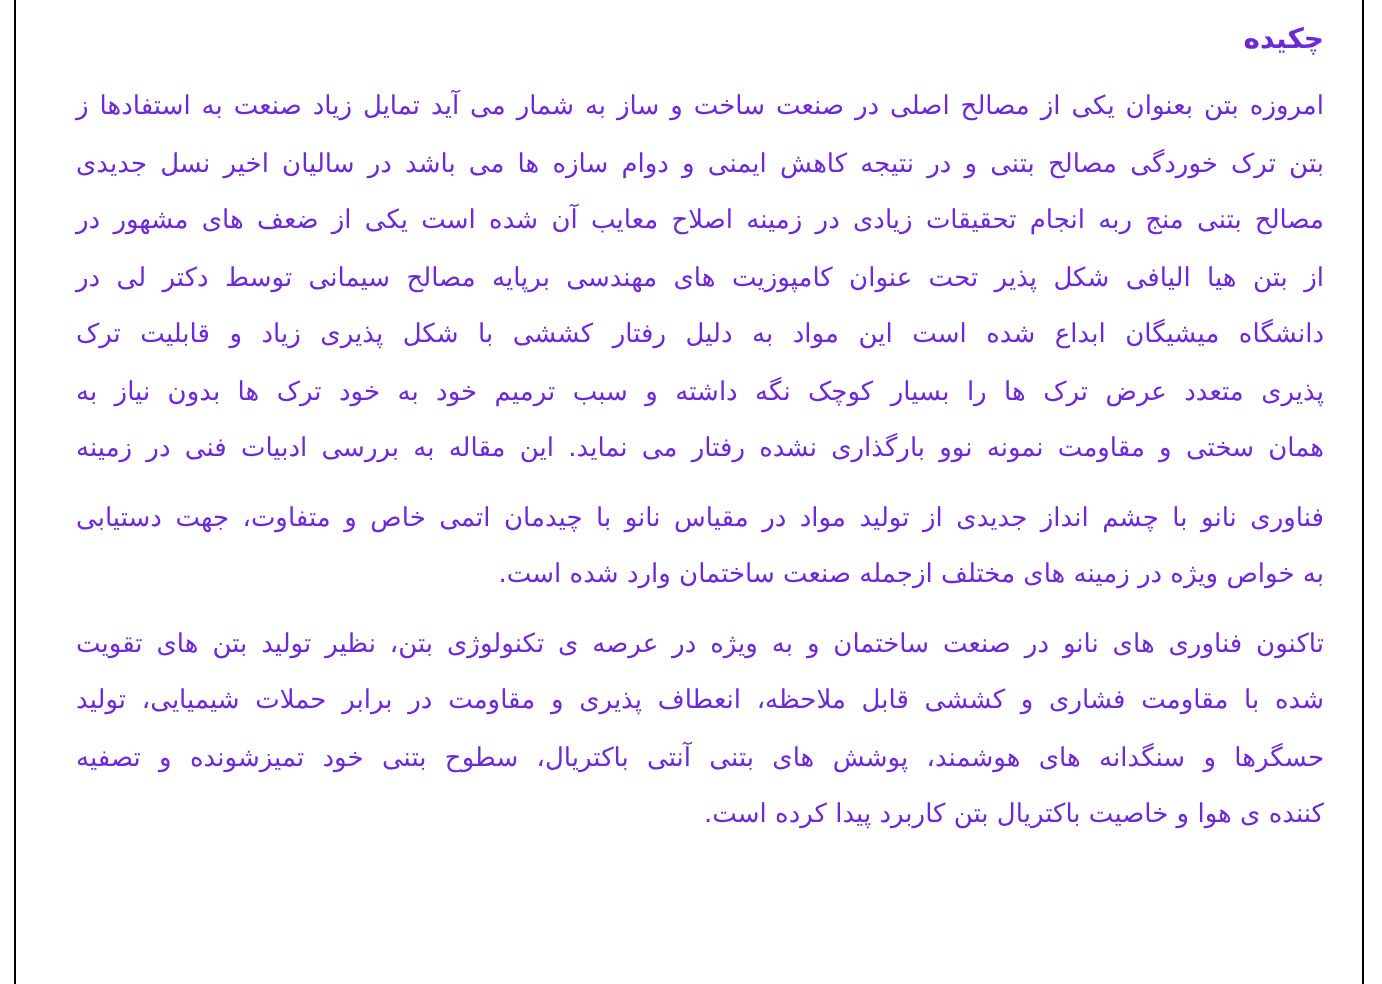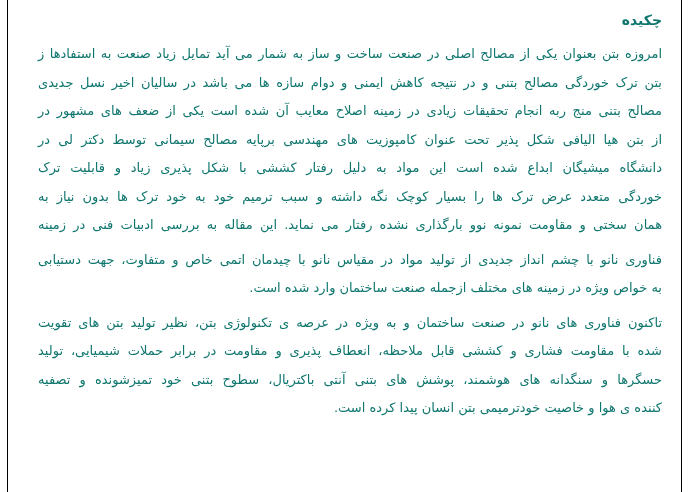--- a/index.html
+++ b/index.html
@@ -26,21 +26,21 @@
     }
     .content {
       position: absolute;
       left: 30px;
       right: 19px;
       top: 6px;
       direction: rtl;
       text-align: justify;
       text-align-last: right;
       font-family: "DejaVu Sans", sans-serif;
-      color: #0f766e;
+      color: #6d28d9;
     }
     .heading {
       font-weight: bold;
       font-size: 14px;
       line-height: 20px;
       margin: 4px 0 10px 0;
       text-align: right;
     }
     .para {
       font-size: 13px;
@@ -65,29 +65,29 @@
 <div class="page-frame">
   <div class="content">
     <div class="heading">چکیده</div>
 
     <div class="para">
       <span class="line">امروزه بتن بعنوان یکی از مصالح اصلی در صنعت ساخت و ساز به شمار می آید تمایل زیاد صنعت به استفادها ز</span>
       <span class="line">بتن ترک خوردگی مصالح بتنی و در نتیجه کاهش ایمنی و دوام سازه ها می باشد در سالیان اخیر نسل جدیدی</span>
       <span class="line">مصالح بتنی منج ربه انجام تحقیقات زیادی در زمینه اصلاح معایب آن شده است یکی از ضعف های مشهور در</span>
       <span class="line">از بتن هیا الیافی شکل پذیر تحت عنوان کامپوزیت های مهندسی برپایه مصالح سیمانی توسط دکتر لی در</span>
       <span class="line">دانشگاه میشیگان ابداع شده است این مواد به دلیل رفتار کششی با شکل پذیری زیاد و قابلیت ترک</span>
-      <span class="line">خوردگی متعدد عرض ترک ها را بسیار کوچک نگه داشته و سبب ترمیم خود به خود ترک ها بدون نیاز به</span>
+      <span class="line">پذیری متعدد عرض ترک ها را بسیار کوچک نگه داشته و سبب ترمیم خود به خود ترک ها بدون نیاز به</span>
       <span class="line">همان سختی و مقاومت نمونه نوو بارگذاری نشده رفتار می نماید. این مقاله به بررسی ادبیات فنی در زمینه</span>
     </div>
 
     <div class="para">
       <span class="line">فناوری نانو با چشم انداز جدیدی از تولید مواد در مقیاس نانو با چیدمان اتمی خاص و متفاوت، جهت دستیابی</span>
       <span class="line last">به خواص ویژه در زمینه های مختلف ازجمله صنعت ساختمان وارد شده است.</span>
     </div>
 
     <div class="para">
       <span class="line">تاکنون فناوری های نانو در صنعت ساختمان و به ویژه در عرصه ی تکنولوژی بتن، نظیر تولید بتن های تقویت</span>
       <span class="line">شده با مقاومت فشاری و کششی قابل ملاحظه، انعطاف پذیری و مقاومت در برابر حملات شیمیایی، تولید</span>
       <span class="line">حسگرها و سنگدانه های هوشمند، پوشش های بتنی آنتی باکتریال، سطوح بتنی خود تمیزشونده و تصفیه</span>
-      <span class="line last">کننده ی هوا و خاصیت خودترمیمی بتن انسان پیدا کرده است.</span>
+      <span class="line last">کننده ی هوا و خاصیت باکتریال بتن کاربرد پیدا کرده است.</span>
     </div>
   </div>
 </div>
 
 </body></html>

